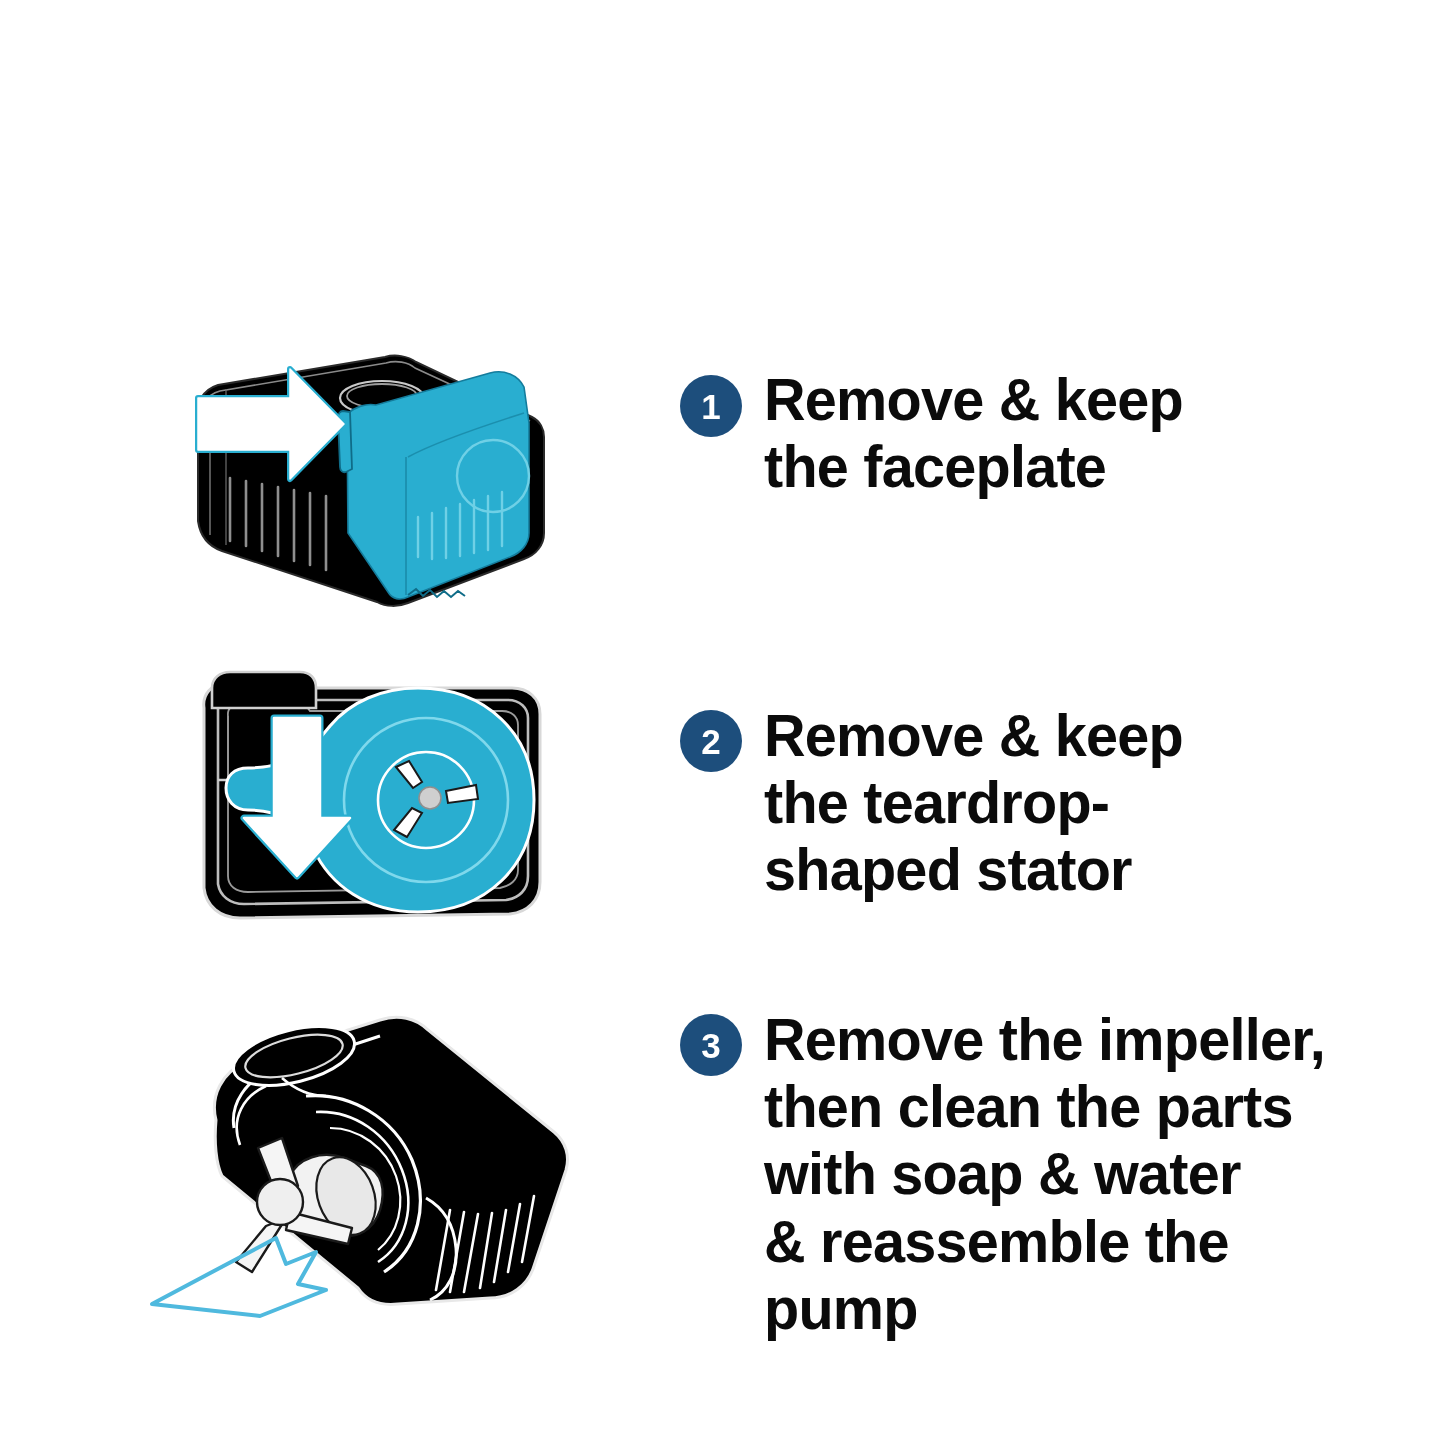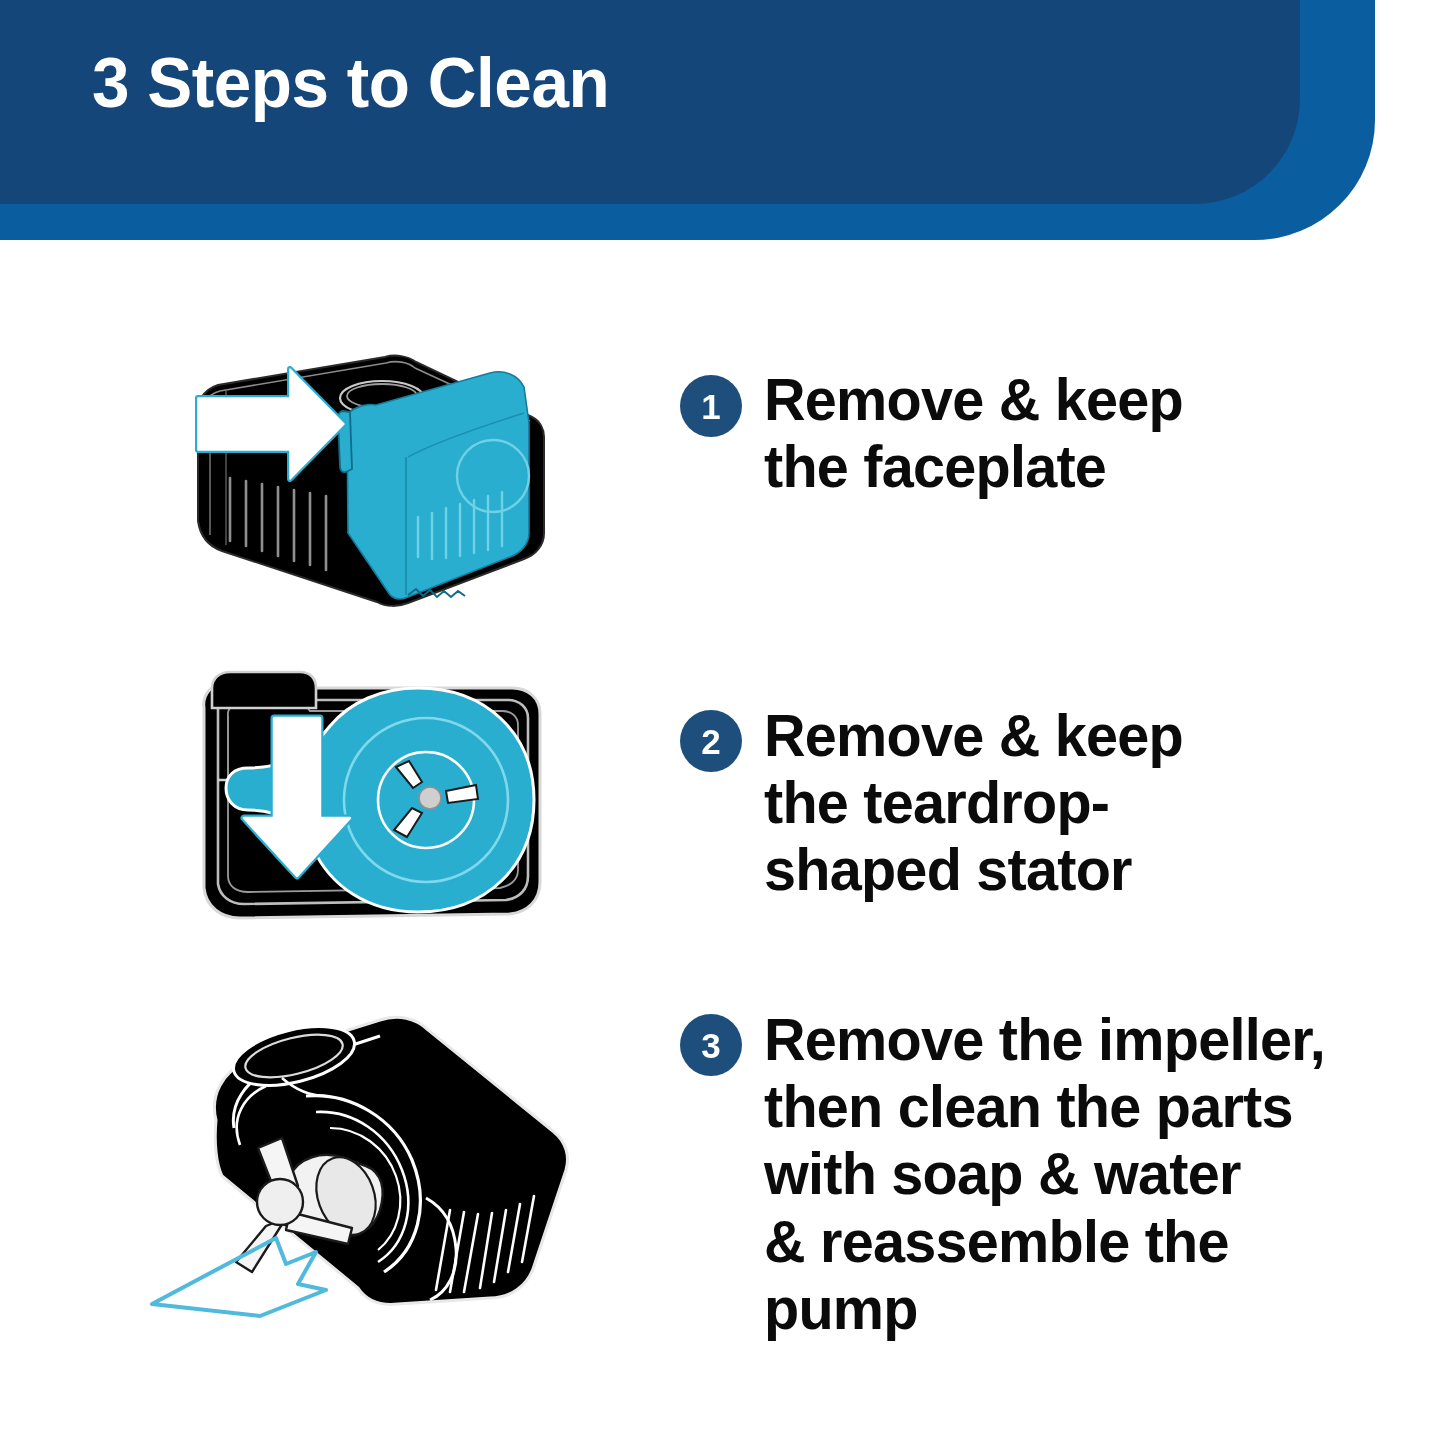--- a/index.html
+++ b/index.html
@@ -130,25 +130,20 @@
   }
   .text-1 { top: 76px; }
   .text-2 { top: 62px; }
   .text-3 { top: 16px; }
 </style>
 </head>
 <body>
 
 <div id="page">
 
-  <div class="header-wrap">
-    <div class="header-band-light"></div>
-    <div class="header-band-dark"></div>
-    <div class="header-title">3 Steps to Clean</div>
-  </div>
 
   <div class="steps">
 
     <div class="step-row step-row-1">
       <div class="illus-cell">
         <div class="illus-1">
           <svg width="400" height="290" viewBox="0 0 400 290" xmlns="http://www.w3.org/2000/svg">
 
             <g>
               <path d="M18,75 C14,60 22,45 38,40 L205,12 C215,9 228,11 236,17 L352,72

